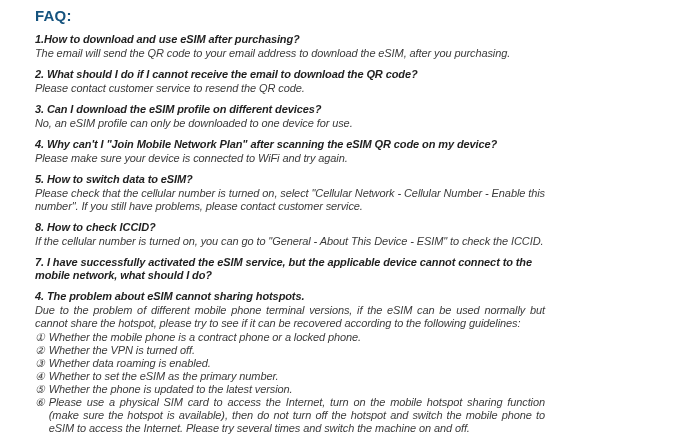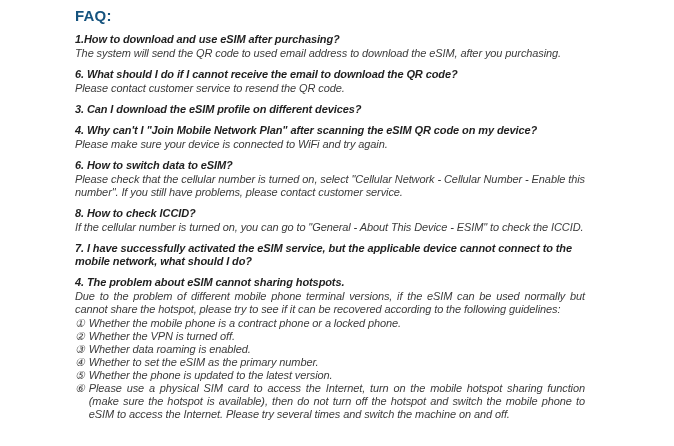--- a/index.html
+++ b/index.html
@@ -14,21 +14,20 @@
     padding: 0;
     background: var(--bg-color);
   }
   .page {
     width: 569px;
     height: 446px;
     overflow: hidden;
     background: var(--bg-color);
     font-family: "Liberation Sans", sans-serif;
     padding: 7px 24px 4px 35px;
-    margin-left: 40px;
   }
   .faq-title {
     margin: 0 0 9px 0;
     font-size: 15px;
     font-weight: bold;
     color: var(--title-color);
     letter-spacing: 0.2px;
   }
   .faq-item {
     margin: 0 0 8px 0;
@@ -73,39 +72,40 @@
 </style>
 </head>
 <body>
 
 <div class="page">
 
   <h1 class="faq-title">FAQ:</h1>
 
   <section class="faq-item">
     <h2 class="faq-question">1.How to download and use eSIM after purchasing?</h2>
-    <p class="faq-answer">The system will send the QR code to used email address to download the eSIM, after you purchasing.</p>
+    <p class="faq-answer">The email will send the QR code to your email address to download the eSIM, after you purchasing.</p>
   </section>
 
   <section class="faq-item">
-    <h2 class="faq-question">6. What should I do if I cannot receive the email to download the QR code?</h2>
+    <h2 class="faq-question">2. What should I do if I cannot receive the email to download the QR code?</h2>
     <p class="faq-answer">Please contact customer service to resend the QR code.</p>
   </section>
 
   <section class="faq-item">
     <h2 class="faq-question">3. Can I download the eSIM profile on different devices?</h2>
+    <p class="faq-answer">No, an eSIM profile can only be downloaded to one device for use.</p>
   </section>
 
   <section class="faq-item">
     <h2 class="faq-question">4. Why can't I "Join Mobile Network Plan" after scanning the eSIM QR code on my device?</h2>
     <p class="faq-answer">Please make sure your device is connected to WiFi and try again.</p>
   </section>
 
   <section class="faq-item">
-    <h2 class="faq-question">6. How to switch data to eSIM?</h2>
+    <h2 class="faq-question">5. How to switch data to eSIM?</h2>
     <p class="faq-answer">Please check that the cellular number is turned on, select "Cellular Network - Cellular Number - Enable this number". If you still have problems, please contact customer service.</p>
   </section>
 
   <section class="faq-item">
     <h2 class="faq-question">8. How to check ICCID?</h2>
     <p class="faq-answer">If the cellular number is turned on, you can go to "General - About This Device - ESIM" to check the ICCID.</p>
   </section>
 
   <section class="faq-item">
     <h2 class="faq-question">7. I have successfully activated the eSIM service, but the applicable device cannot connect to the mobile network, what should I do?</h2>

